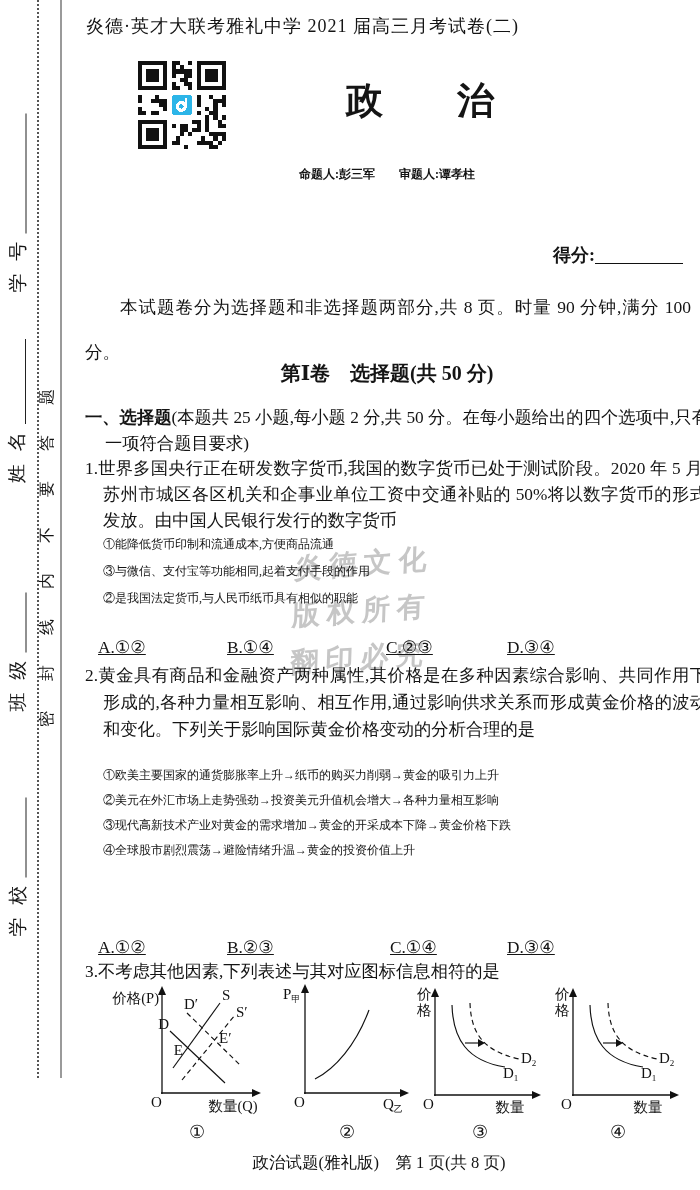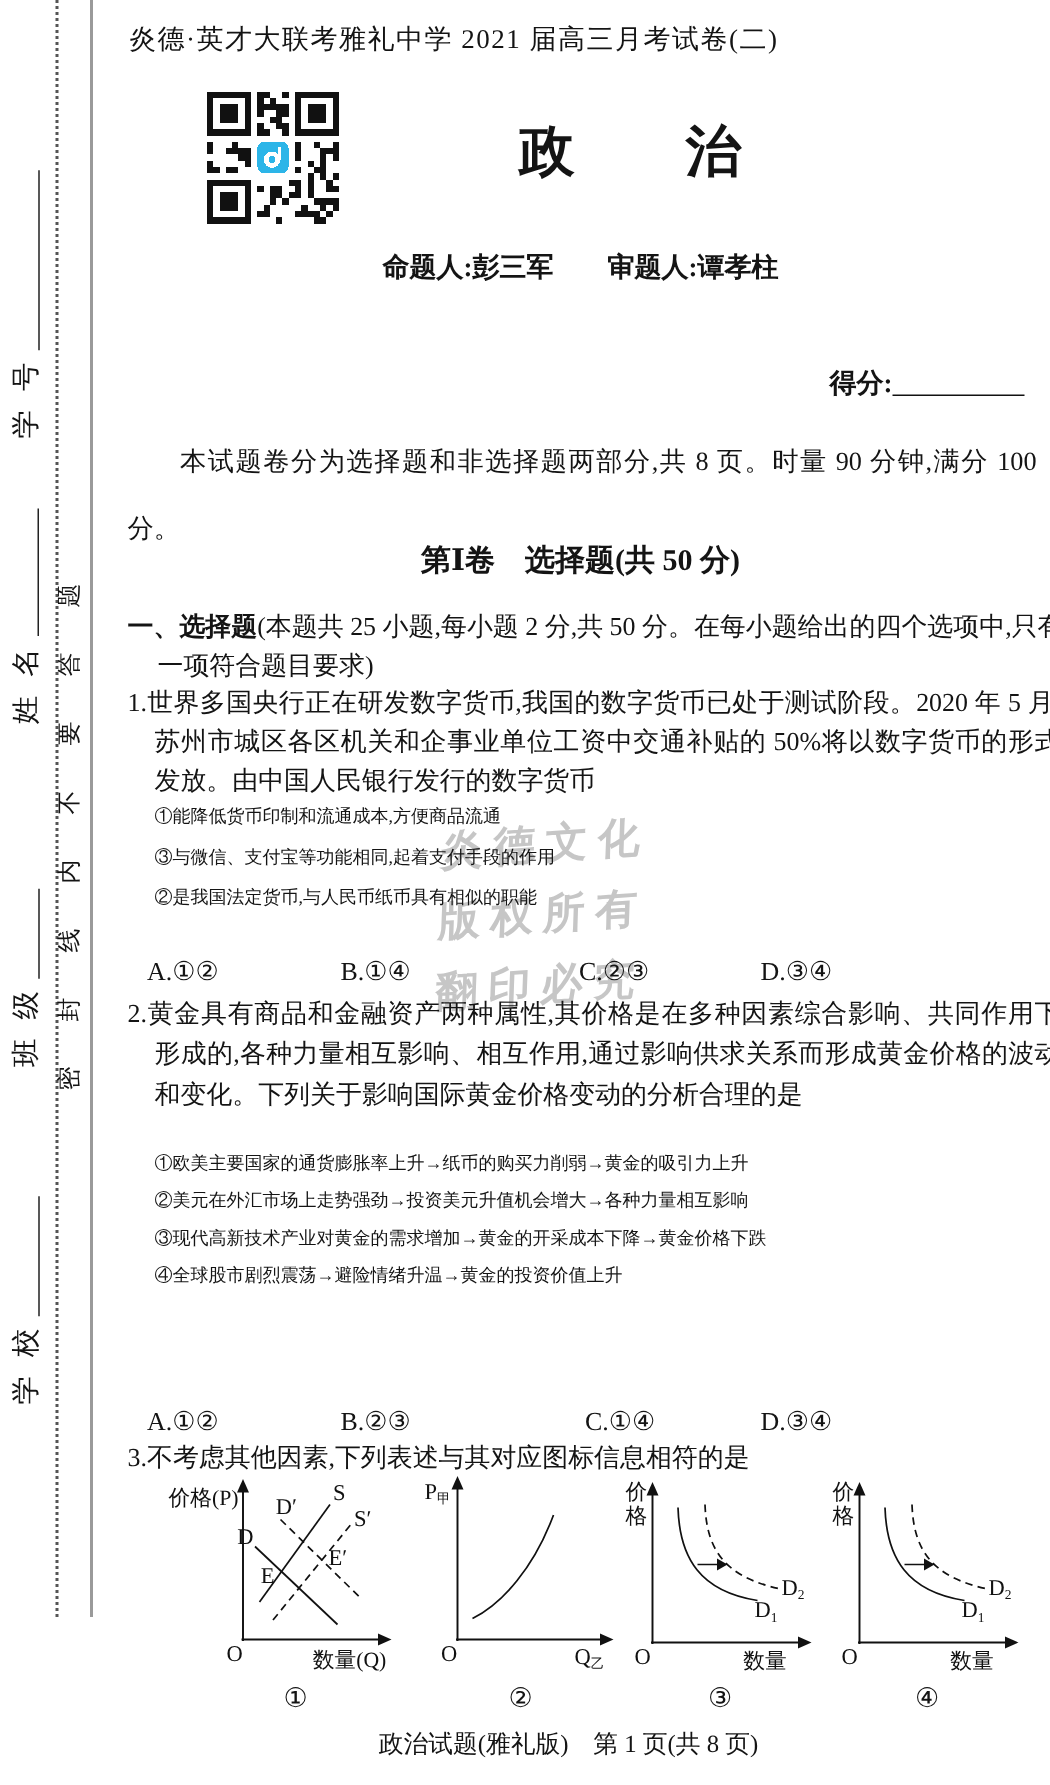--- a/index.html
+++ b/index.html
@@ -28,35 +28,35 @@
       font-size:28px;letter-spacing:7px;line-height:47px;transform:rotate(-4deg) skewX(-6deg);}
   .wm div{white-space:nowrap;}
 
   
   .title{position:absolute;left:86px;top:14px;width:606px;font-size:18px;font-weight:normal;
          letter-spacing:1px;white-space:nowrap;}
   .qr{position:absolute;left:138px;top:60px;width:88px;height:90px;}
   .subject{position:absolute;left:160px;top:76px;width:520px;text-align:center;
            font-size:37px;font-weight:bold;white-space:pre;}
   .authors{position:absolute;left:85px;top:166px;width:604px;text-align:center;
-           font-size:18px;font-weight:bold;white-space:pre;}
+           font-size:12px;font-weight:bold;white-space:pre;}
   .score{position:absolute;left:553px;top:243px;font-size:18px;font-weight:bold;}
   .score .blank{display:inline-block;width:88px;height:18px;border-bottom:1.6px solid #111;vertical-align:-3px;}
 
   
   .intro{position:absolute;left:85px;top:285px;width:606px;font-size:17.5px;
          line-height:45px;text-indent:2em;text-align:justify;}
   .part-title{position:absolute;left:85px;top:360px;width:604px;text-align:center;
               font-size:20px;font-weight:bold;}
   .flowblock{position:absolute;left:85px;width:604px;font-size:17.3px;text-align:justify;}
   .hang20{padding-left:20px;text-indent:-20px;}
   .hang18{padding-left:18px;text-indent:-18px;}
   .itemsblock{position:absolute;left:103px;width:586px;font-size:12px;text-align:justify;}
   .choices{position:absolute;left:85px;width:604px;height:26px;font-size:17.3px;}
-  .choices span{position:absolute;white-space:nowrap;}
+  .choices span{position:absolute;white-space:nowrap;text-decoration:underline;}
 
   
   .graphs{position:absolute;left:85px;top:983px;width:610px;height:175px;}
   .fig{position:absolute;top:0;}
   .caption{position:absolute;top:138px;width:30px;text-align:center;font-size:18px;}
   svg text{font-family:"Liberation Serif","DejaVu Serif",serif;font-size:15px;fill:#111;}
   svg text.cjk{font-size:14.5px;}
   svg tspan.sub{font-size:9px;}
   .ax{stroke:#111;stroke-width:1.3;}
   .af{fill:#111;stroke:none;}

